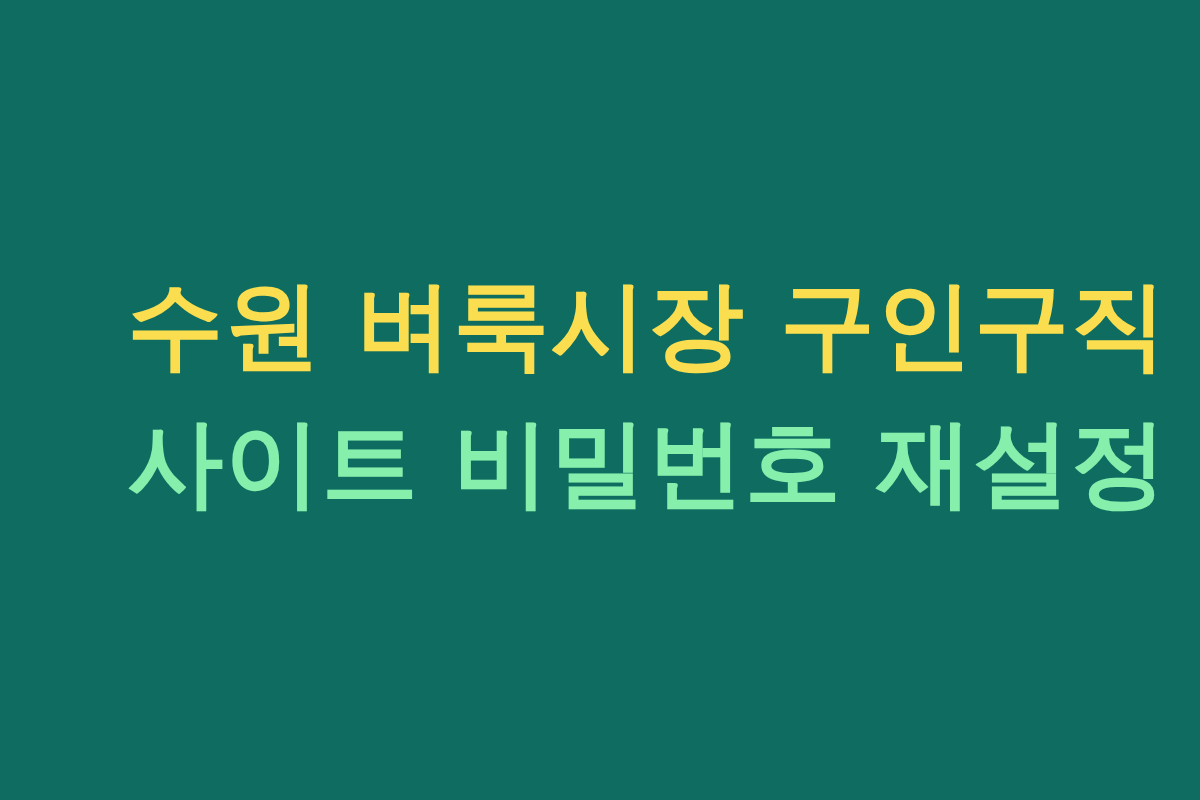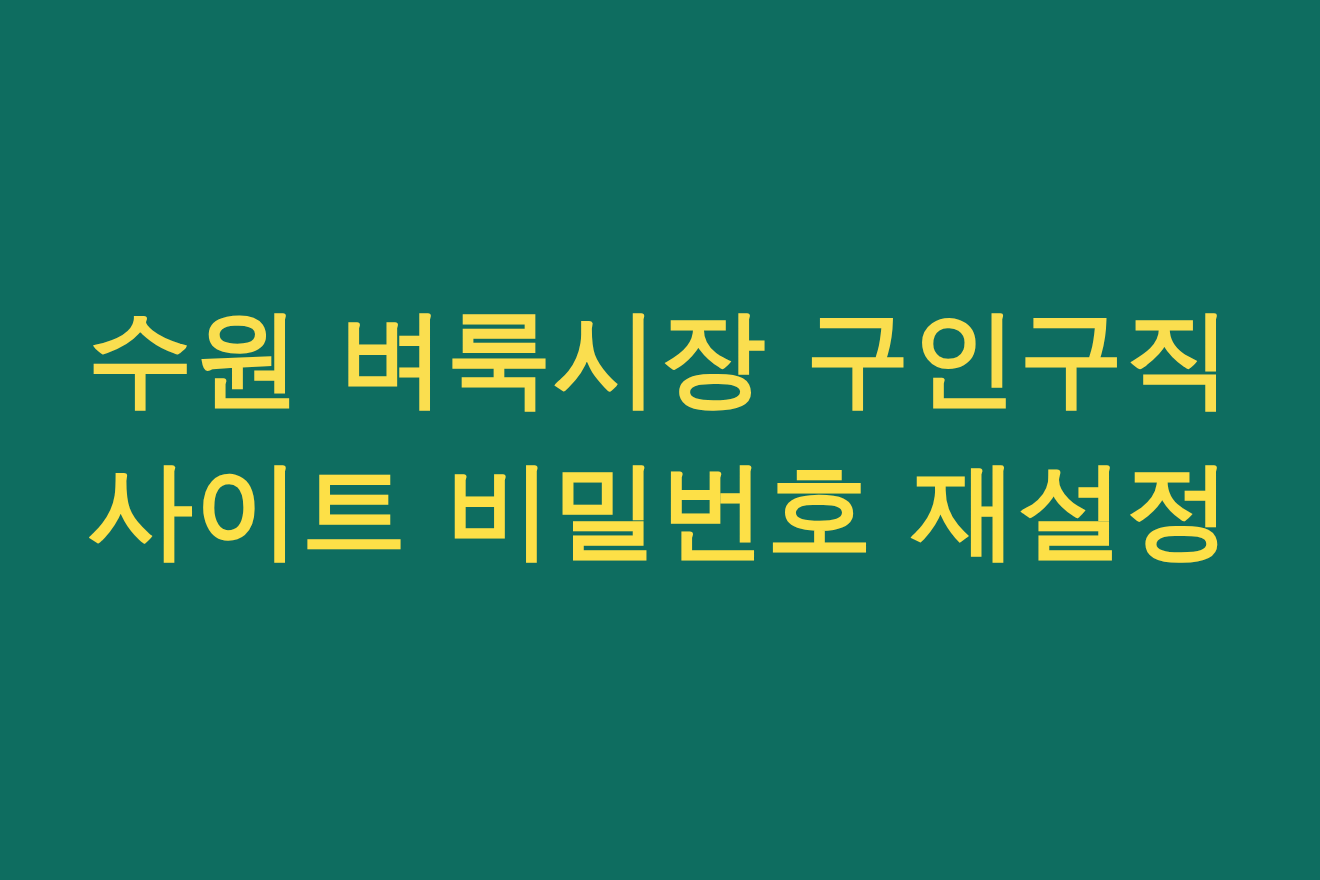--- a/index.html
+++ b/index.html
@@ -25,22 +25,22 @@
     display: flex;
     align-items: center;
     justify-content: center;
     user-select: none;
   }
 
   
   .headline {
     position: relative;
     width: 100%;
-    text-align: center;
-    padding: 0 48px;
+    text-align: right;
+    padding: 0 32px;
     box-sizing: border-box;
     
     transform: translateY(-6px);
   }
 
   .headline-line {
     display: block;
     color: #FADE4F;
     font-family: "DejaVu Sans", sans-serif;
     font-weight: 700;
@@ -59,17 +59,17 @@
 </style>
 </head>
 <body>
 
 <div class="banner" style="background-color: rgb(14, 109, 96);">
 
   <div class="headline">
 
     <span class="headline-line" style="color: rgb(250, 222, 79);">수원 벼룩시장 구인구직</span>
 
-    <span class="headline-line" style="color: #fde047;">사이트 비밀번호 재설정</span>
+    <span class="headline-line" style="color: #86efac;">사이트 비밀번호 재설정</span>
 
   </div>
 
 </div>
 
 </body></html>

